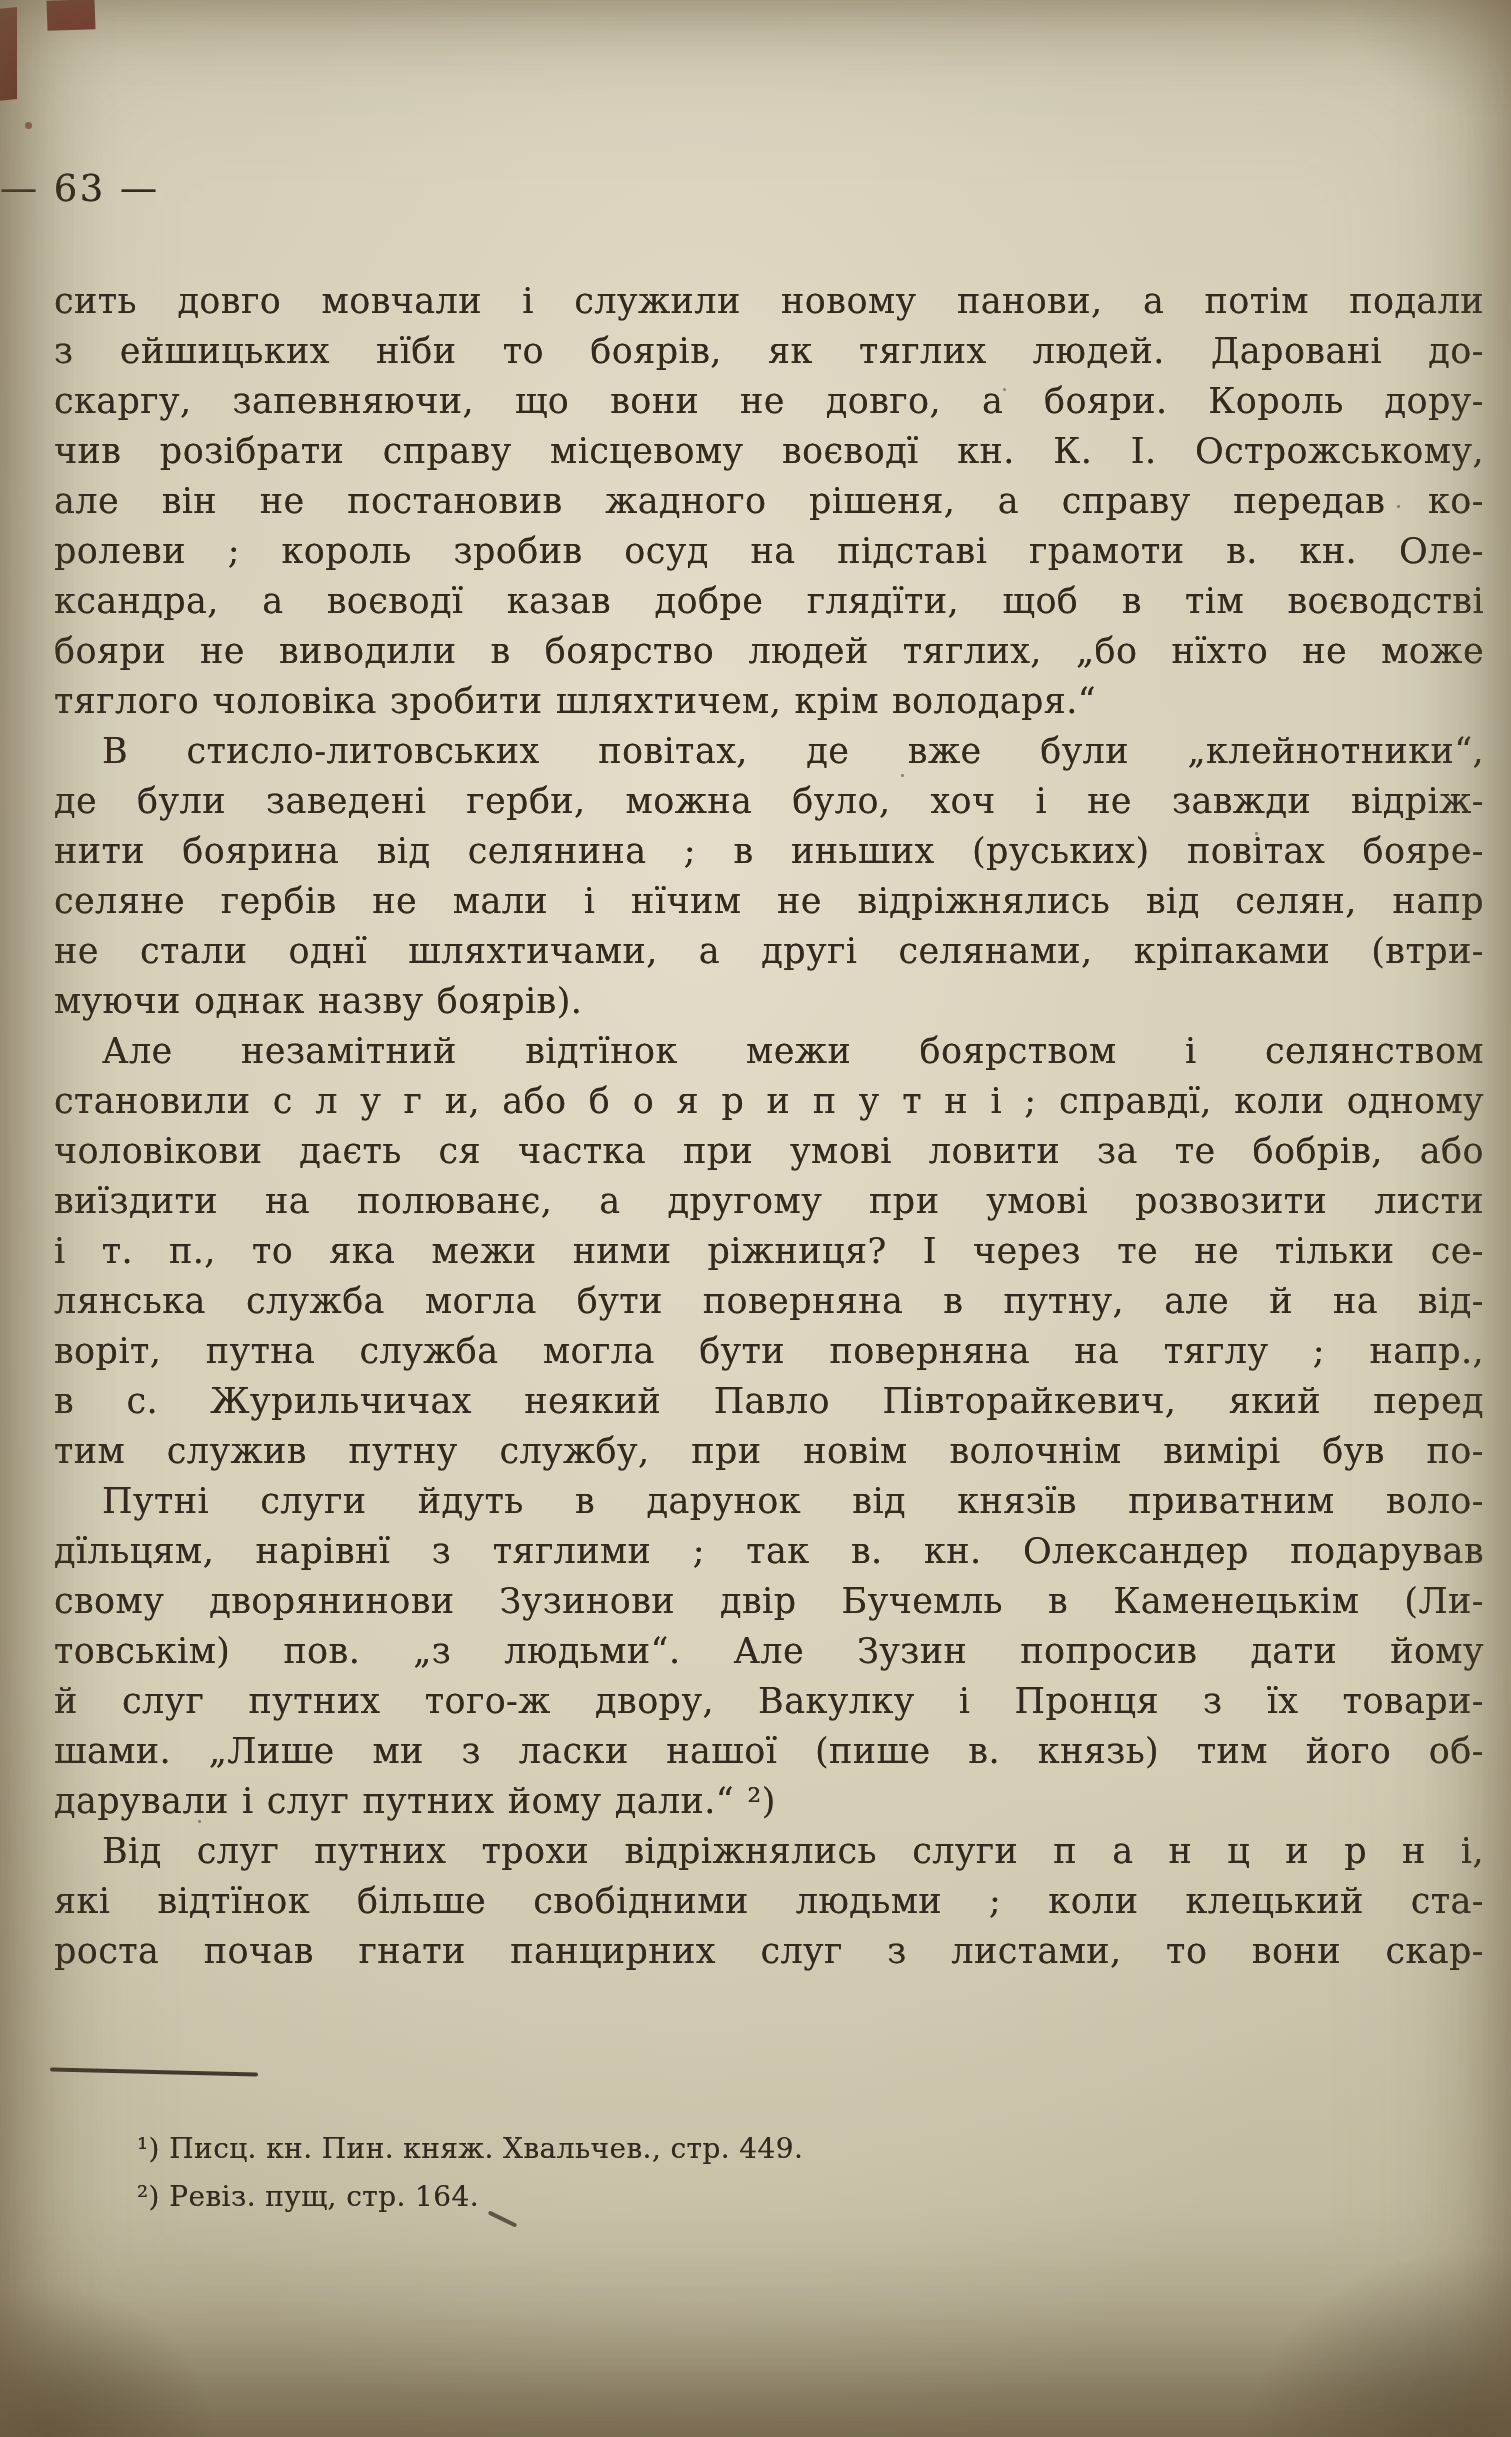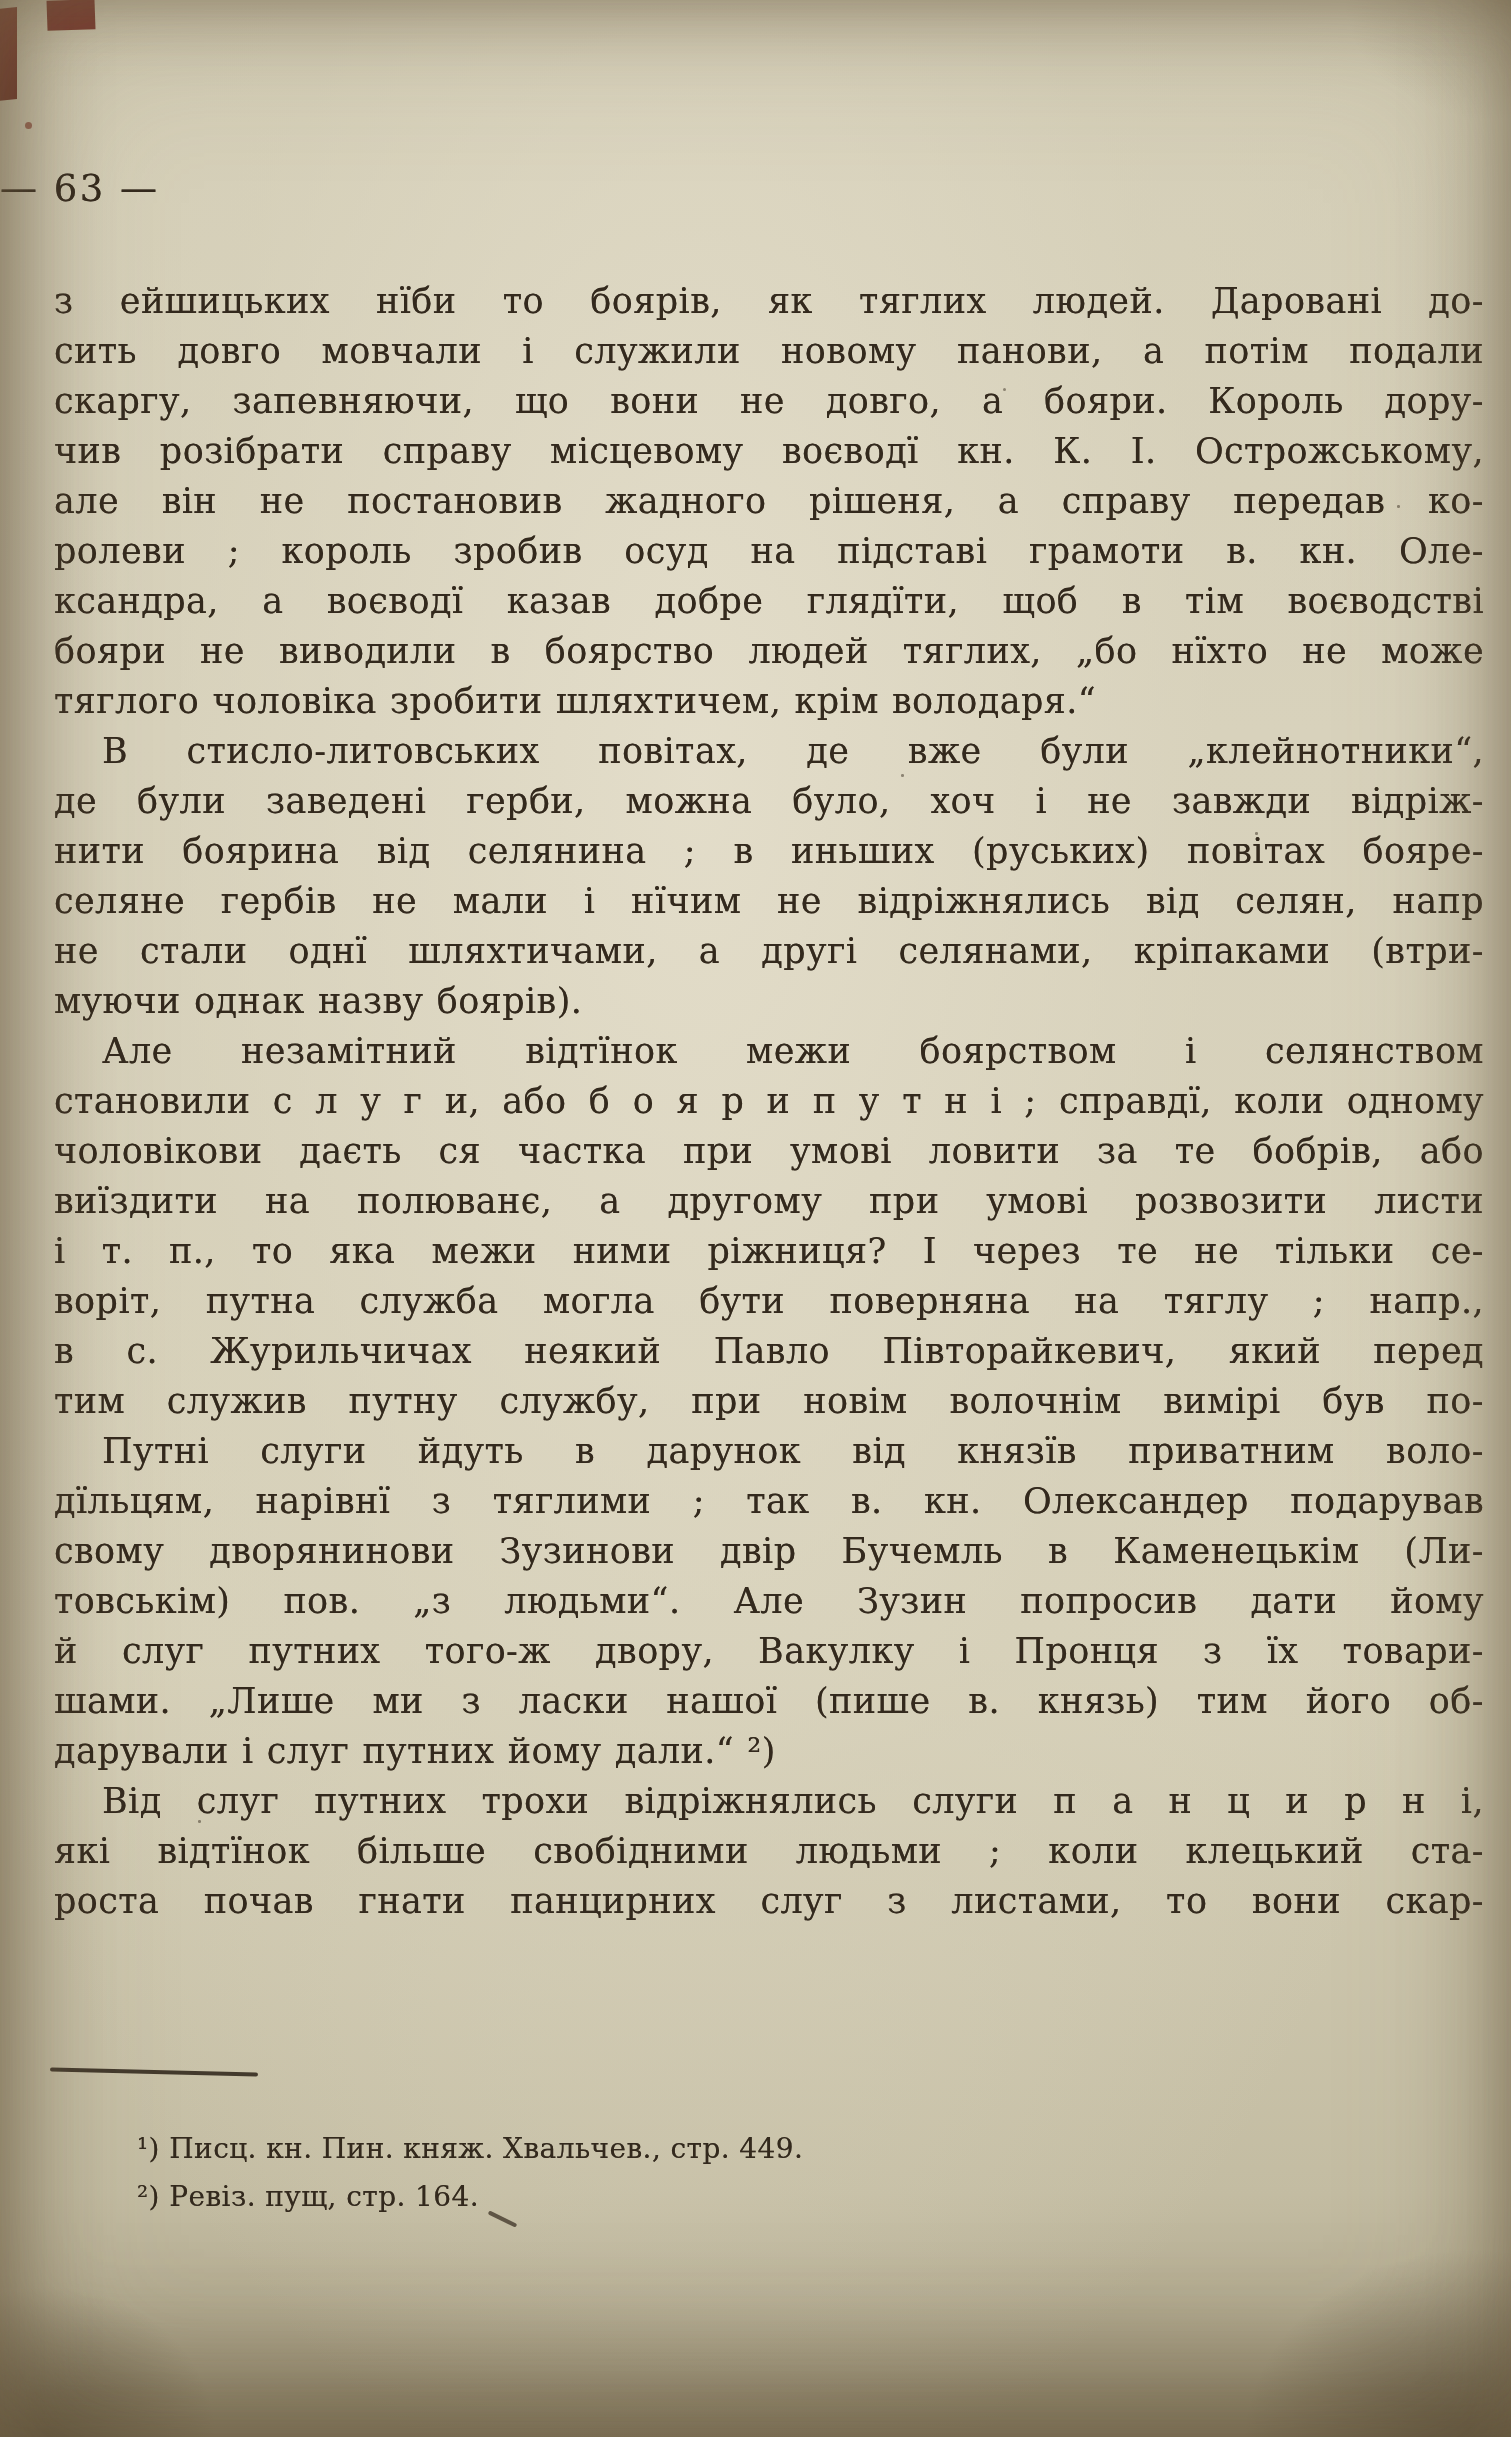--- a/index.html
+++ b/index.html
@@ -75,40 +75,41 @@
 
   <div class="speck" style="left:1003px;top:388px;width:3.3px;height:3.3px;"></div>
   <div class="speck" style="left:1255px;top:832px;width:2.5px;height:2.5px;"></div>
   <div class="speck" style="left:901px;top:774px;width:2.5px;height:2.5px;"></div>
   <div class="speck" style="left:1397px;top:505px;width:2.5px;height:2.5px;"></div>
   <div class="speck" style="left:198px;top:1820px;width:2.5px;height:2.5px;"></div>
 
   <div class="header">— 63 —</div>
 
   <div class="text-block">
+      <div class="line">сить довго мовчали і служили новому панови, а потім подали</div>
       <div class="line">з ейшицьких нїби то боярів, як тяглих людей. Даровані до-</div>
-      <div class="line">сить довго мовчали і служили новому панови, а потім подали</div>
       <div class="line">скаргу, запевняючи, що вони не довго, а бояри. Король дору-</div>
       <div class="line">чив розібрати справу місцевому воєводї кн. К. І. Острожському,</div>
       <div class="line">але він не постановив жадного рішеня, а справу передав ко-</div>
       <div class="line">ролеви ; король зробив осуд на підставі грамоти в. кн. Оле-</div>
       <div class="line">ксандра, а воєводї казав добре глядїти, щоб в тім воєводстві</div>
       <div class="line">бояри не виводили в боярство людей тяглих, „бо нїхто не може</div>
       <div class="line flush">тяглого чоловіка зробити шляхтичем, крім володаря.“</div>
       <div class="line indent">В стисло-литовських повітах, де вже були „клейнотники“,</div>
       <div class="line">де були заведені герби, можна було, хоч і не завжди відріж-</div>
       <div class="line">нити боярина від селянина ; в иньших (руських) повітах бояре-</div>
       <div class="line">селяне гербів не мали і нїчим не відріжнялись від селян, напр</div>
       <div class="line">не стали однї шляхтичами, а другі селянами, кріпаками (втри-</div>
       <div class="line flush">муючи однак назву боярів).</div>
       <div class="line indent">Але незамітний відтїнок межи боярством і селянством</div>
       <div class="line">становили с&nbsp;л&nbsp;у&nbsp;г&nbsp;и, або б&nbsp;о&nbsp;я&nbsp;р&nbsp;и п&nbsp;у&nbsp;т&nbsp;н&nbsp;і ; справдї, коли одному</div>
       <div class="line">чоловікови даєть ся частка при умові ловити за те бобрів, або</div>
       <div class="line">виїздити на полюванє, а другому при умові розвозити листи</div>
       <div class="line">і т. п., то яка межи ними ріжниця? І через те не тільки се-</div>
+      <div class="line">лянська служба могла бути поверняна в путну, але й на від-</div>
       <div class="line">воріт, путна служба могла бути поверняна на тяглу ; напр.,</div>
       <div class="line">в с. Журильчичах неякий Павло Півторайкевич, який перед</div>
       <div class="line">тим служив путну службу, при новім волочнім вимірі був по-</div>
       <div class="line indent">Путні слуги йдуть в дарунок від князїв приватним воло-</div>
       <div class="line">дїльцям, нарівнї з тяглими ; так в. кн. Олександер подарував</div>
       <div class="line">свому дворянинови Зузинови двір Бучемль в Каменецькім (Ли-</div>
       <div class="line">товськім) пов. „з людьми“. Але Зузин попросив дати йому</div>
       <div class="line">й слуг путних того-ж двору, Вакулку і Пронця з їх товари-</div>
       <div class="line">шами. „Лише ми з ласки нашої (пише в. князь) тим його об-</div>
       <div class="line flush">дарували і слуг путних йому дали.“ ²)</div>

